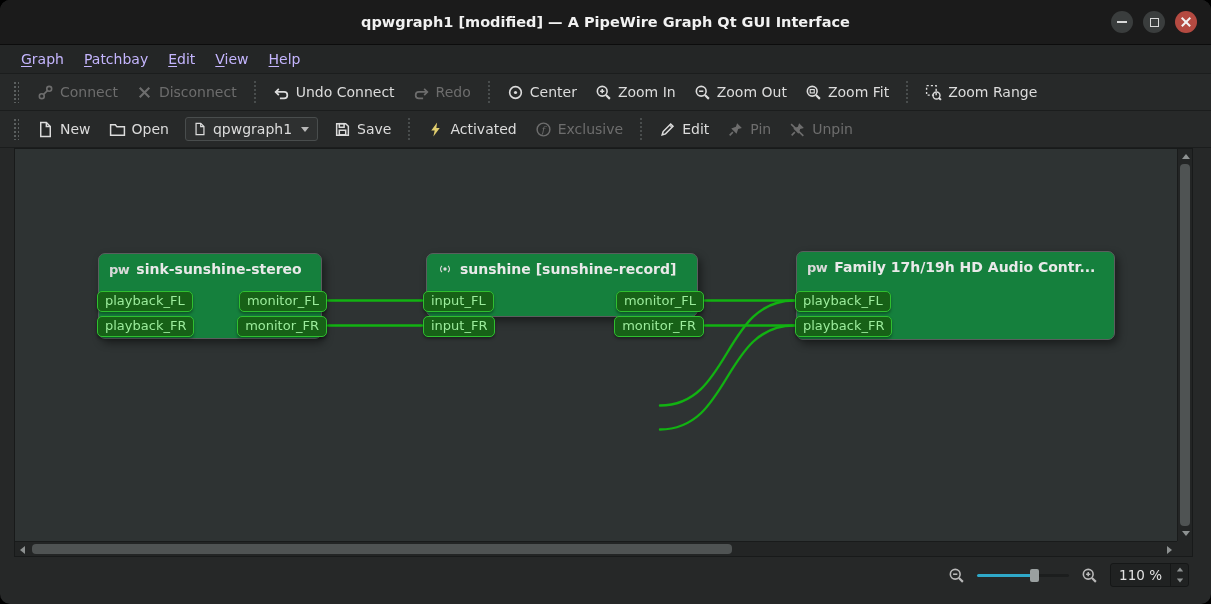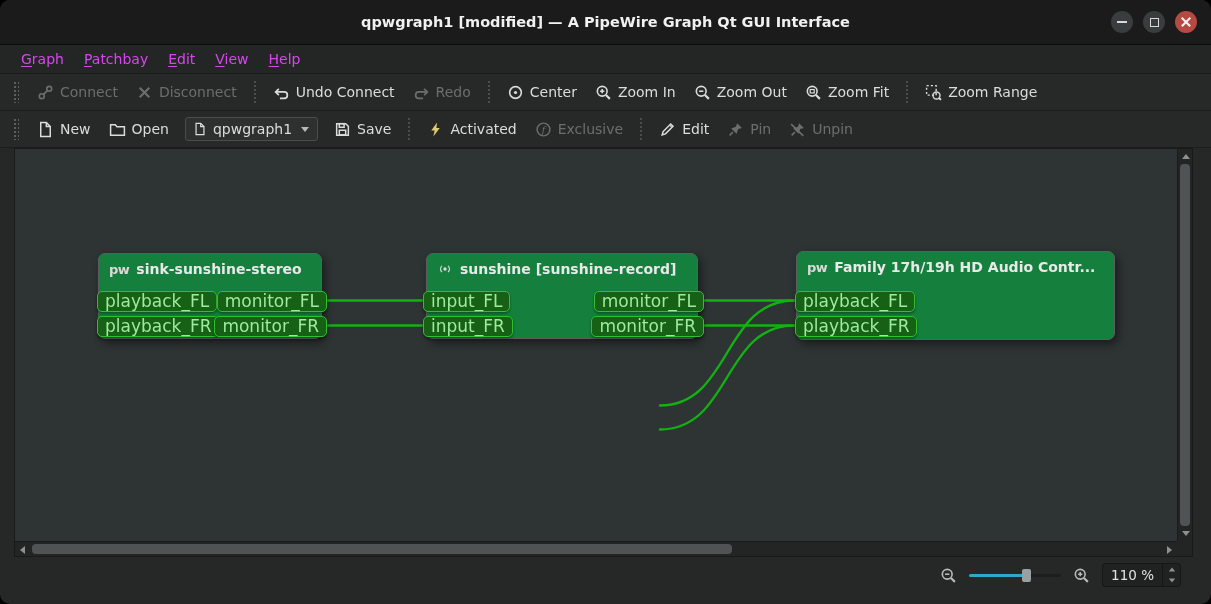--- a/index.html
+++ b/index.html
@@ -15,21 +15,21 @@
   .winbtn.close { background:#b44a41; }
   .glyph-min { width:10px; height:2px; background:#d9d9d9; }
   .glyph-max { width:9px; height:9px; border:1.5px solid #d9d9d9; }
   .glyph-close { position:relative; width:12px; height:12px; }
   .glyph-close span { position:absolute; left:0; top:5px; width:12px; height:1.8px; background:#f3f3f3; }
   .glyph-close span:nth-child(1){ transform:rotate(45deg); }
   .glyph-close span:nth-child(2){ transform:rotate(-45deg); }
 
   
   .menubar { height:29px; flex:0 0 29px; background:#242626; display:flex; align-items:center; padding-left:12px; gap:2px; border-bottom:1px solid #1b1d1d; }
-  .menu-item { color:#d946ef; font-size:14px; padding:4px 9px; border-radius:3px; cursor:pointer; display:inline-block; }
+  .menu-item { color:#c4b5fd; font-size:14px; padding:4px 9px; border-radius:3px; cursor:pointer; display:inline-block; }
   .menu-item::first-letter { text-decoration:underline; text-underline-offset:2px; }
 
   
   .toolbar { height:37px; flex:0 0 37px; background:#272929; display:flex; align-items:center; border-bottom:1px solid #1b1d1d; padding-left:8px; }
   .tb-handle { width:6px; height:22px; background-image:radial-gradient(circle,#5b5f5f 1.1px,transparent 1.3px); background-size:4px 4px; margin:0 9px 0 5px; }
   .tb-sep { width:0; height:22px; border-left:2px dotted #494d4d; margin:0 8px; }
   .tb-item { display:flex; align-items:center; gap:6px; padding:0 9px; height:28px; color:#dcdcdc; font-size:14px; border-radius:3px; cursor:pointer; white-space:nowrap; }
   .tb-item.disabled { color:#6d6d6d; }
   .tb-icon { display:flex; }
   .tb-icon svg { width:17px; height:17px; }
@@ -39,36 +39,36 @@
 
   
   .main { position:relative; margin:0 18px 0 14px; height:409px; flex:0 0 409px; border:1px solid #181a1a; background:#2e3333; }
   .canvas { position:absolute; left:0; top:0; right:15px; bottom:15px; overflow:hidden; cursor:default; }
   svg.wires { position:absolute; left:0; top:0; }
   .node { position:absolute; background:#15803d; border:1px solid #5a5e5e; border-radius:7px; box-shadow:3px 4px 9px rgba(0,0,0,.45); }
   .node-header { position:absolute; top:7px; left:10px; display:flex; align-items:center; gap:7px; color:#e9e9e9; }
   .node-title { font-weight:bold; font-size:14px; }
   .node-icon-glyph { font-weight:bold; font-size:13px; color:#d9d9d9; letter-spacing:-0.5px; }
   .node-icon-svg svg { width:16px; height:16px; display:block; }
-  .port { position:absolute; height:21px; line-height:18px; padding:0 7px; font-size:17px; border-radius:5px; background:#176117; border:1.5px solid #2fbf2f; color:#9cec9c; box-shadow:0 2px 3px rgba(0,0,0,.35); cursor:pointer; white-space:nowrap; }
+  .port { position:absolute; height:21px; line-height:18px; padding:0 7px; font-size:13px; border-radius:5px; background:#176117; border:1.5px solid #2fbf2f; color:#9cec9c; box-shadow:0 2px 3px rgba(0,0,0,.35); cursor:pointer; white-space:nowrap; }
 
   
   .vscroll { position:absolute; top:0; right:0; bottom:15px; width:15px; background:#232525; border-left:1px solid #191b1b; }
   .hscroll { position:absolute; left:0; bottom:0; right:15px; height:15px; background:#232525; border-top:1px solid #191b1b; }
   .scroll-corner { position:absolute; right:0; bottom:0; width:15px; height:15px; background:#232525; }
   .vscroll .handle { position:absolute; left:2px; right:2px; top:15px; bottom:15px; background:#4f5353; border-radius:4px; }
   .hscroll .handle { position:absolute; top:2px; bottom:2px; left:17px; width:700px; background:#4f5353; border-radius:4px; }
   .sb-arrow { position:absolute; width:15px; height:15px; display:flex; align-items:center; justify-content:center; cursor:pointer; }
   .tri-up { width:0;height:0;border-left:4px solid transparent;border-right:4px solid transparent;border-bottom:5px solid #8d9191; }
   .tri-down { width:0;height:0;border-left:4px solid transparent;border-right:4px solid transparent;border-top:5px solid #8d9191; }
   .tri-left { width:0;height:0;border-top:4px solid transparent;border-bottom:4px solid transparent;border-right:5px solid #8d9191; }
   .tri-right { width:0;height:0;border-top:4px solid transparent;border-bottom:4px solid transparent;border-left:5px solid #8d9191; }
 
   
-  .statusbar { height:36px; flex:0 0 36px; display:flex; align-items:center; justify-content:flex-end; gap:12px; padding-right:30px; color:#b9b9b9; }
+  .statusbar { height:36px; flex:0 0 36px; display:flex; align-items:center; justify-content:flex-end; gap:12px; padding-right:22px; color:#b9b9b9; }
   .statusbar svg { width:17px; height:17px; }
   .slider { position:relative; width:92px; height:18px; cursor:pointer; }
   .slider-track { position:absolute; top:8px; left:0; right:0; height:3px; background:#1c1e1e; border-radius:2px; }
   .slider-fill { position:absolute; top:8px; left:0; width:57px; height:3px; background:#2fa9c9; border-radius:2px; }
   .slider-handle { position:absolute; top:3px; left:53px; width:9px; height:13px; background:#9aa0a0; border-radius:2px; }
   .spinbox { display:flex; align-items:center; background:#202222; border:1px solid #151717; border-radius:3px; height:24px; }
   .spin-value { padding:0 8px; font-size:13.5px; color:#e2e2e2; }
   .spin-btns { display:flex; flex-direction:column; border-left:1px solid #151717; height:100%; }
   .spin-btn { width:17px; flex:1; display:flex; align-items:center; justify-content:center; cursor:pointer; }
   .spin-btn .tri-up, .spin-btn .tri-down { transform:scale(.8); }
@@ -325,21 +325,21 @@
         <div class="node-header">
           <span class="node-icon-glyph">pw</span>
           <span class="node-title">sink-sunshine-stereo</span>
         </div>
         <div class="port in" style="left:-2px;top:37px">playback_FL</div>
         <div class="port in" style="left:-2px;top:62px">playback_FR</div>
         <div class="port out" style="right:-6px;top:37px">monitor_FL</div>
         <div class="port out" style="right:-6px;top:62px">monitor_FR</div>
       </div>
 
-      <div class="node" style="left:411px;top:104px;width:272px;height:86px">
+      <div class="node" style="left:411px;top:104px;width:272px;height:64px">
         <div class="node-header">
           <span class="node-icon-svg">
             <svg viewBox="0 0 16 16" fill="none" stroke="#d9d9d9" stroke-width="1.3">
                 <circle cx="8" cy="8" r="1.7" fill="#d9d9d9" stroke="none"></circle>
                 <path d="M4.9 4.9 a4.4 4.4 0 0 0 0 6.2 M11.1 4.9 a4.4 4.4 0 0 1 0 6.2"></path>
               </svg>
           </span>
           <span class="node-title">sunshine [sunshine-record]</span>
         </div>
         <div class="port in" style="left:-4px;top:37px">input_FL</div>

